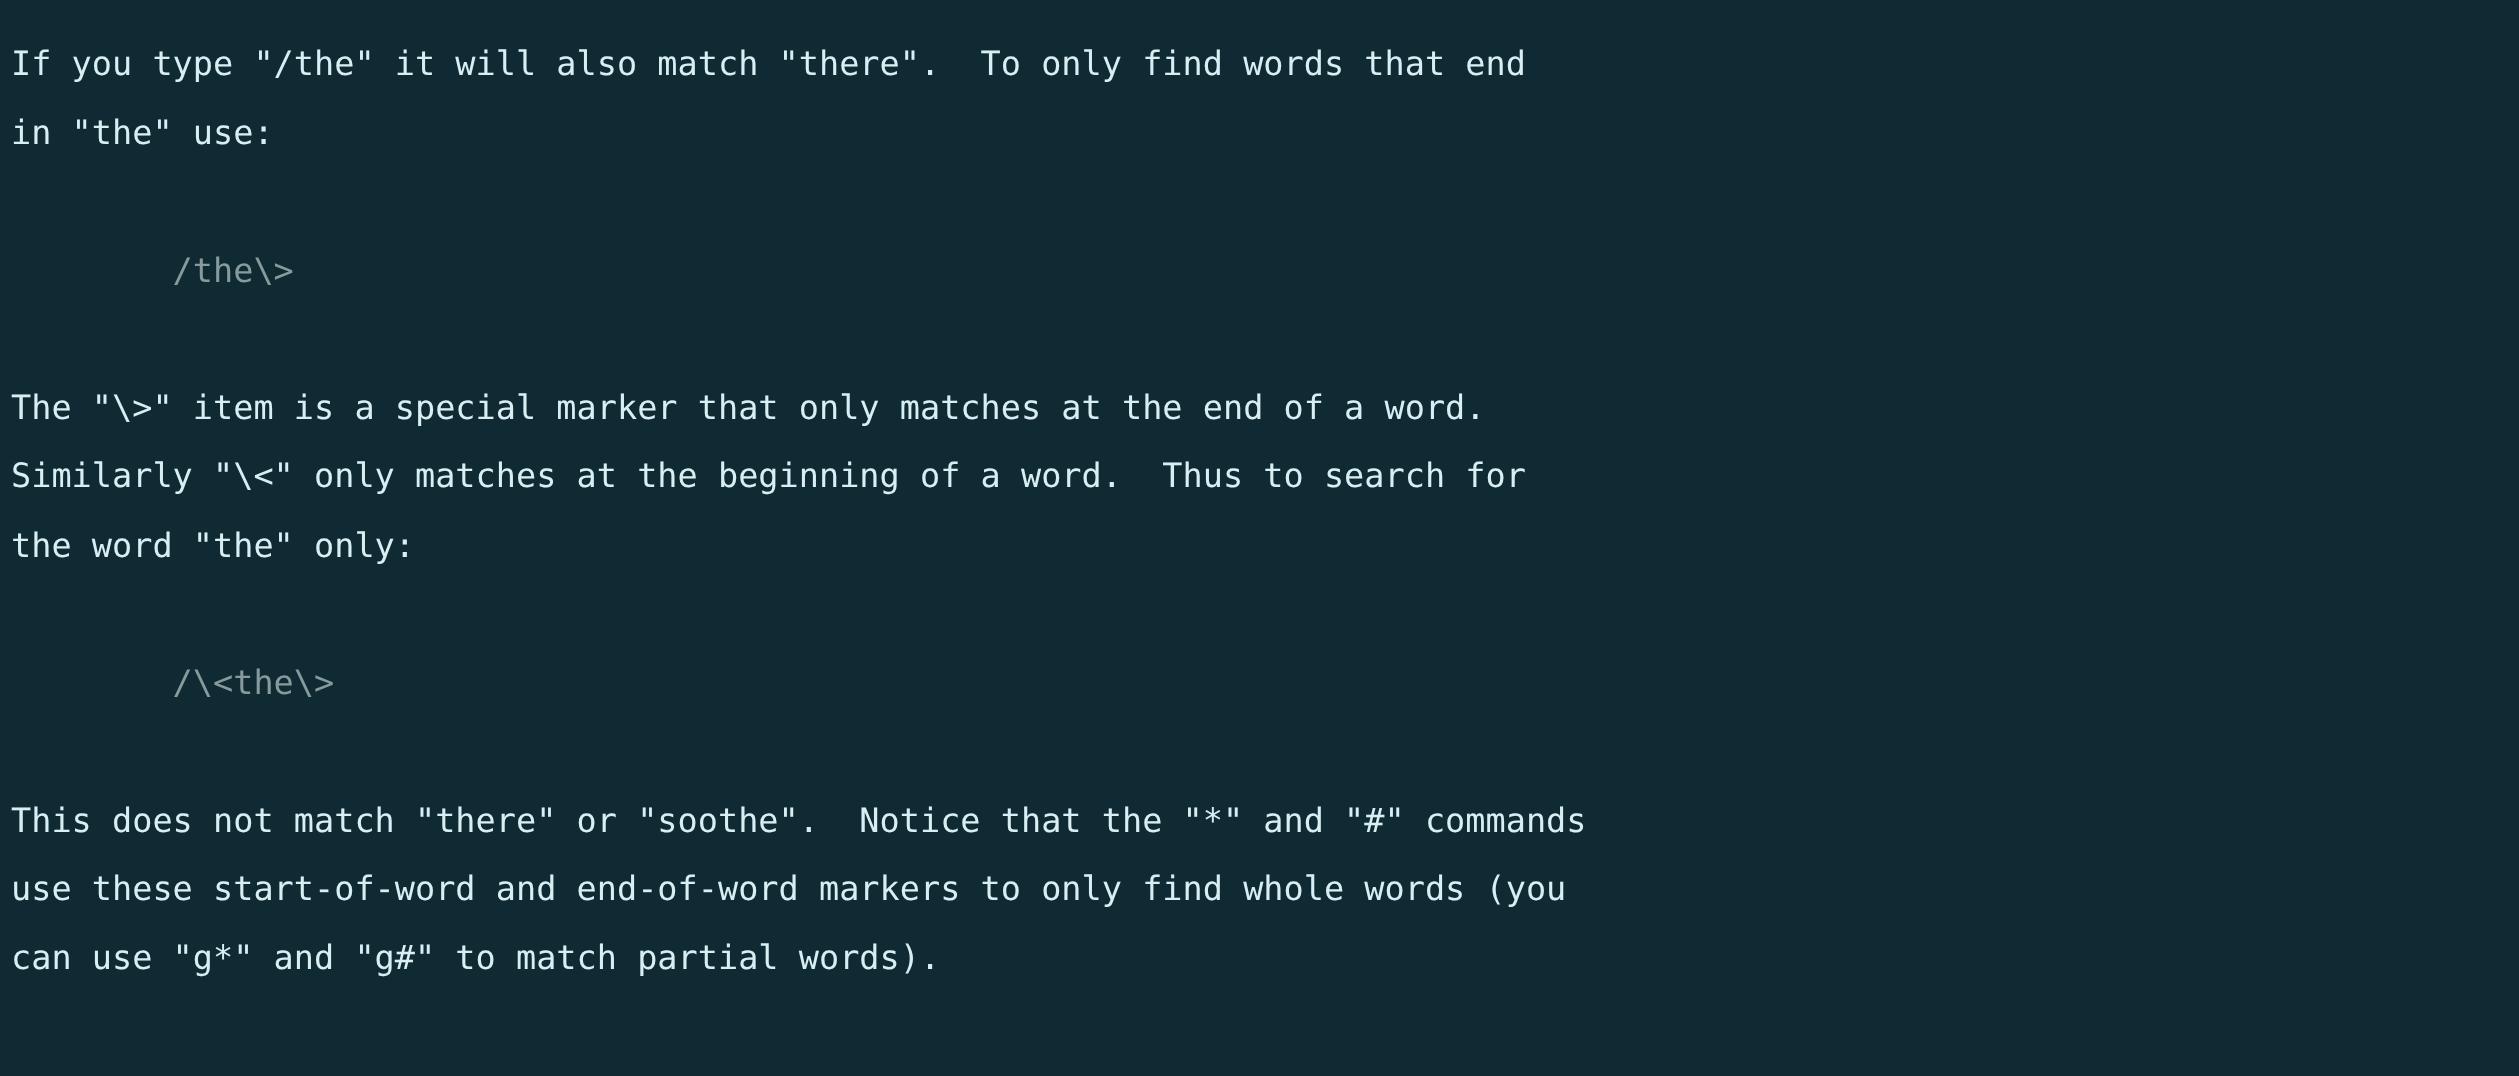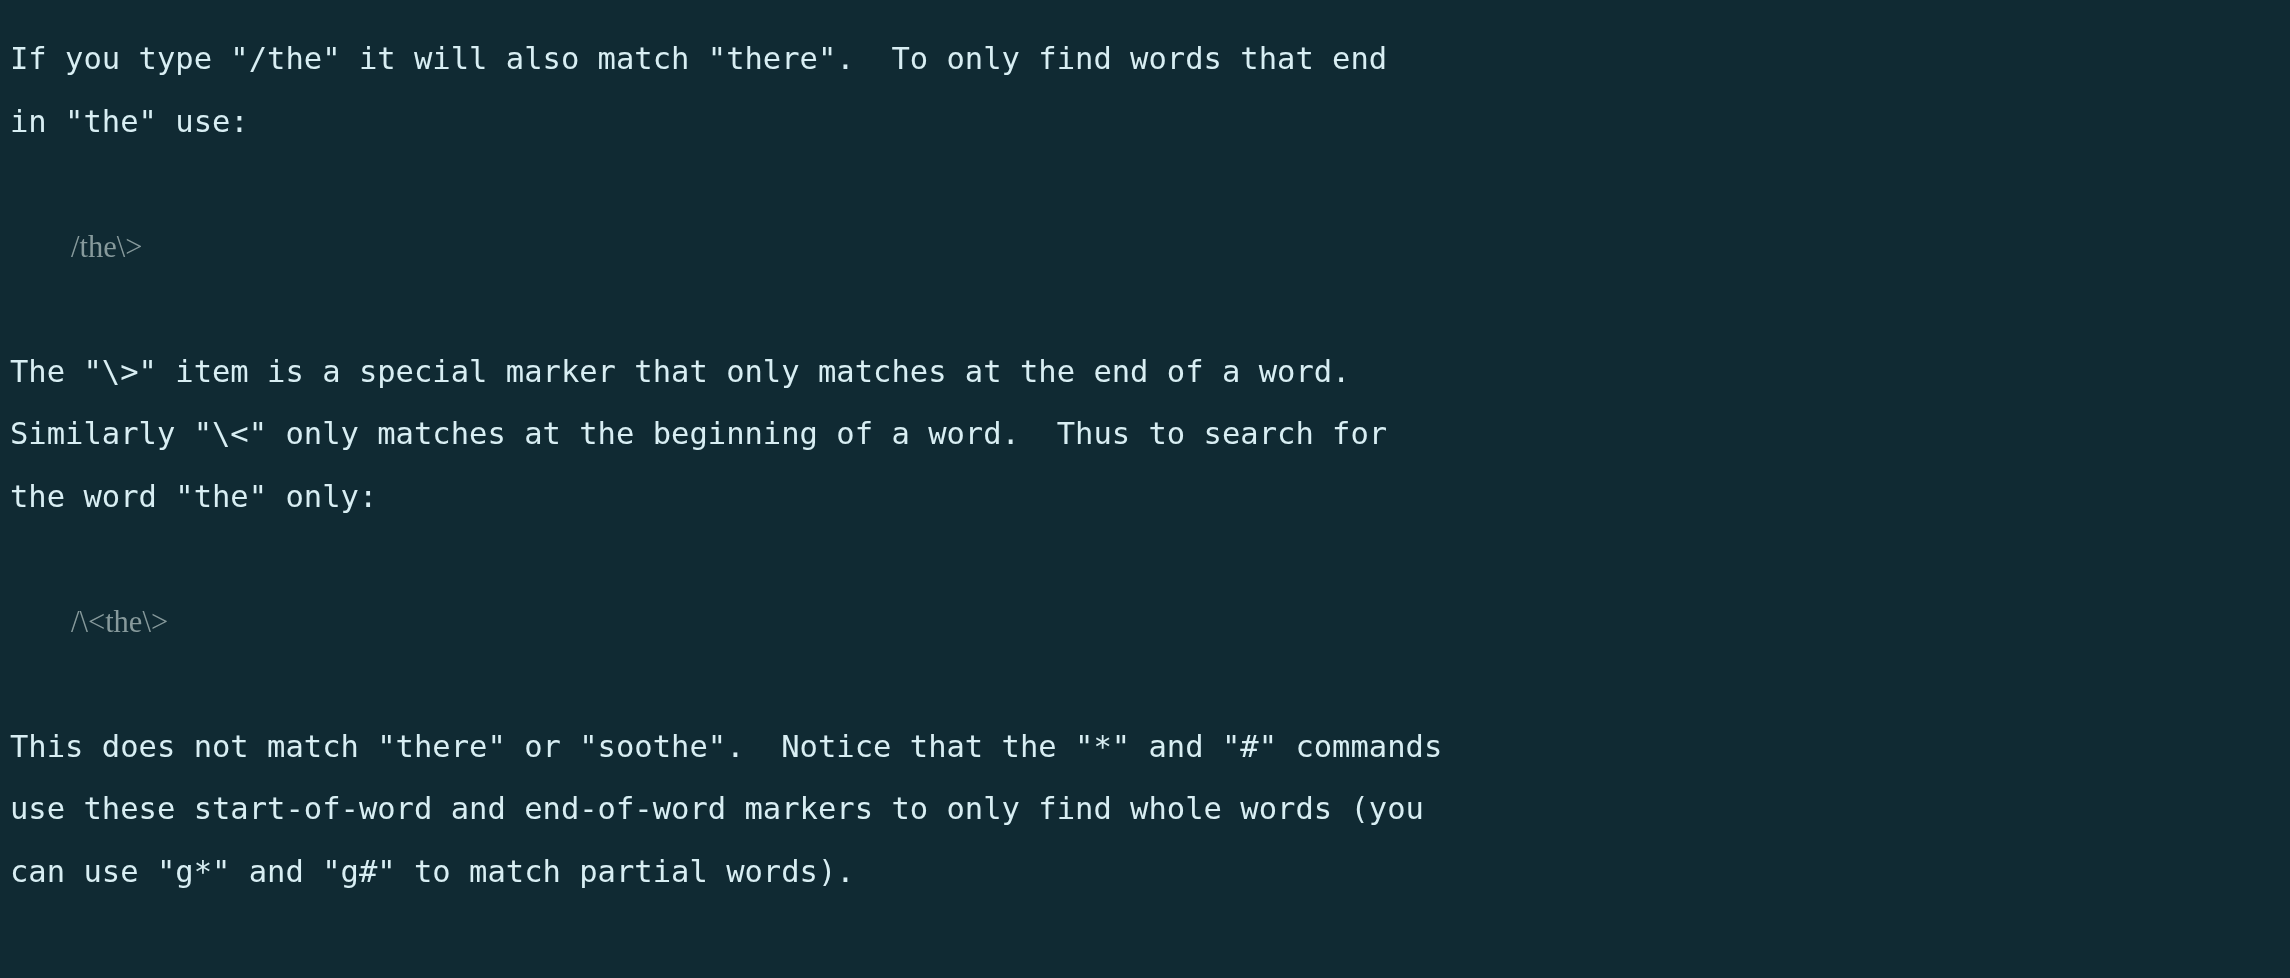--- a/index.html
+++ b/index.html
@@ -32,21 +32,20 @@
     display: block;
     height: 62.5px;
     white-space: pre;
     font-family: "DejaVu Sans Mono", "Liberation Mono", monospace;
   }
   .line.body-text {
     color: #d8eef3;
   }
   .line.code-text {
     color: #879a9c;
-    font-family: Liberation Serif, serif;
   }
   .line.blank {
     color: transparent;
   }
 </style>
 </head>
 <body>
 
 <div id="terminal"><span class="line body-text">If you type "/the" it will also match "there".  To only find words that end</span><span class="line body-text">in "the" use:</span><span class="line blank"></span><span class="line code-text">	/the\&gt;</span><span class="line blank"></span><span class="line body-text">The "\&gt;" item is a special marker that only matches at the end of a word.</span><span class="line body-text">Similarly "\&lt;" only matches at the beginning of a word.  Thus to search for</span><span class="line body-text">the word "the" only:</span><span class="line blank"></span><span class="line code-text">	/\&lt;the\&gt;</span><span class="line blank"></span><span class="line body-text">This does not match "there" or "soothe".  Notice that the "*" and "#" commands</span><span class="line body-text">use these start-of-word and end-of-word markers to only find whole words (you</span><span class="line body-text">can use "g*" and "g#" to match partial words).</span></div>
 

